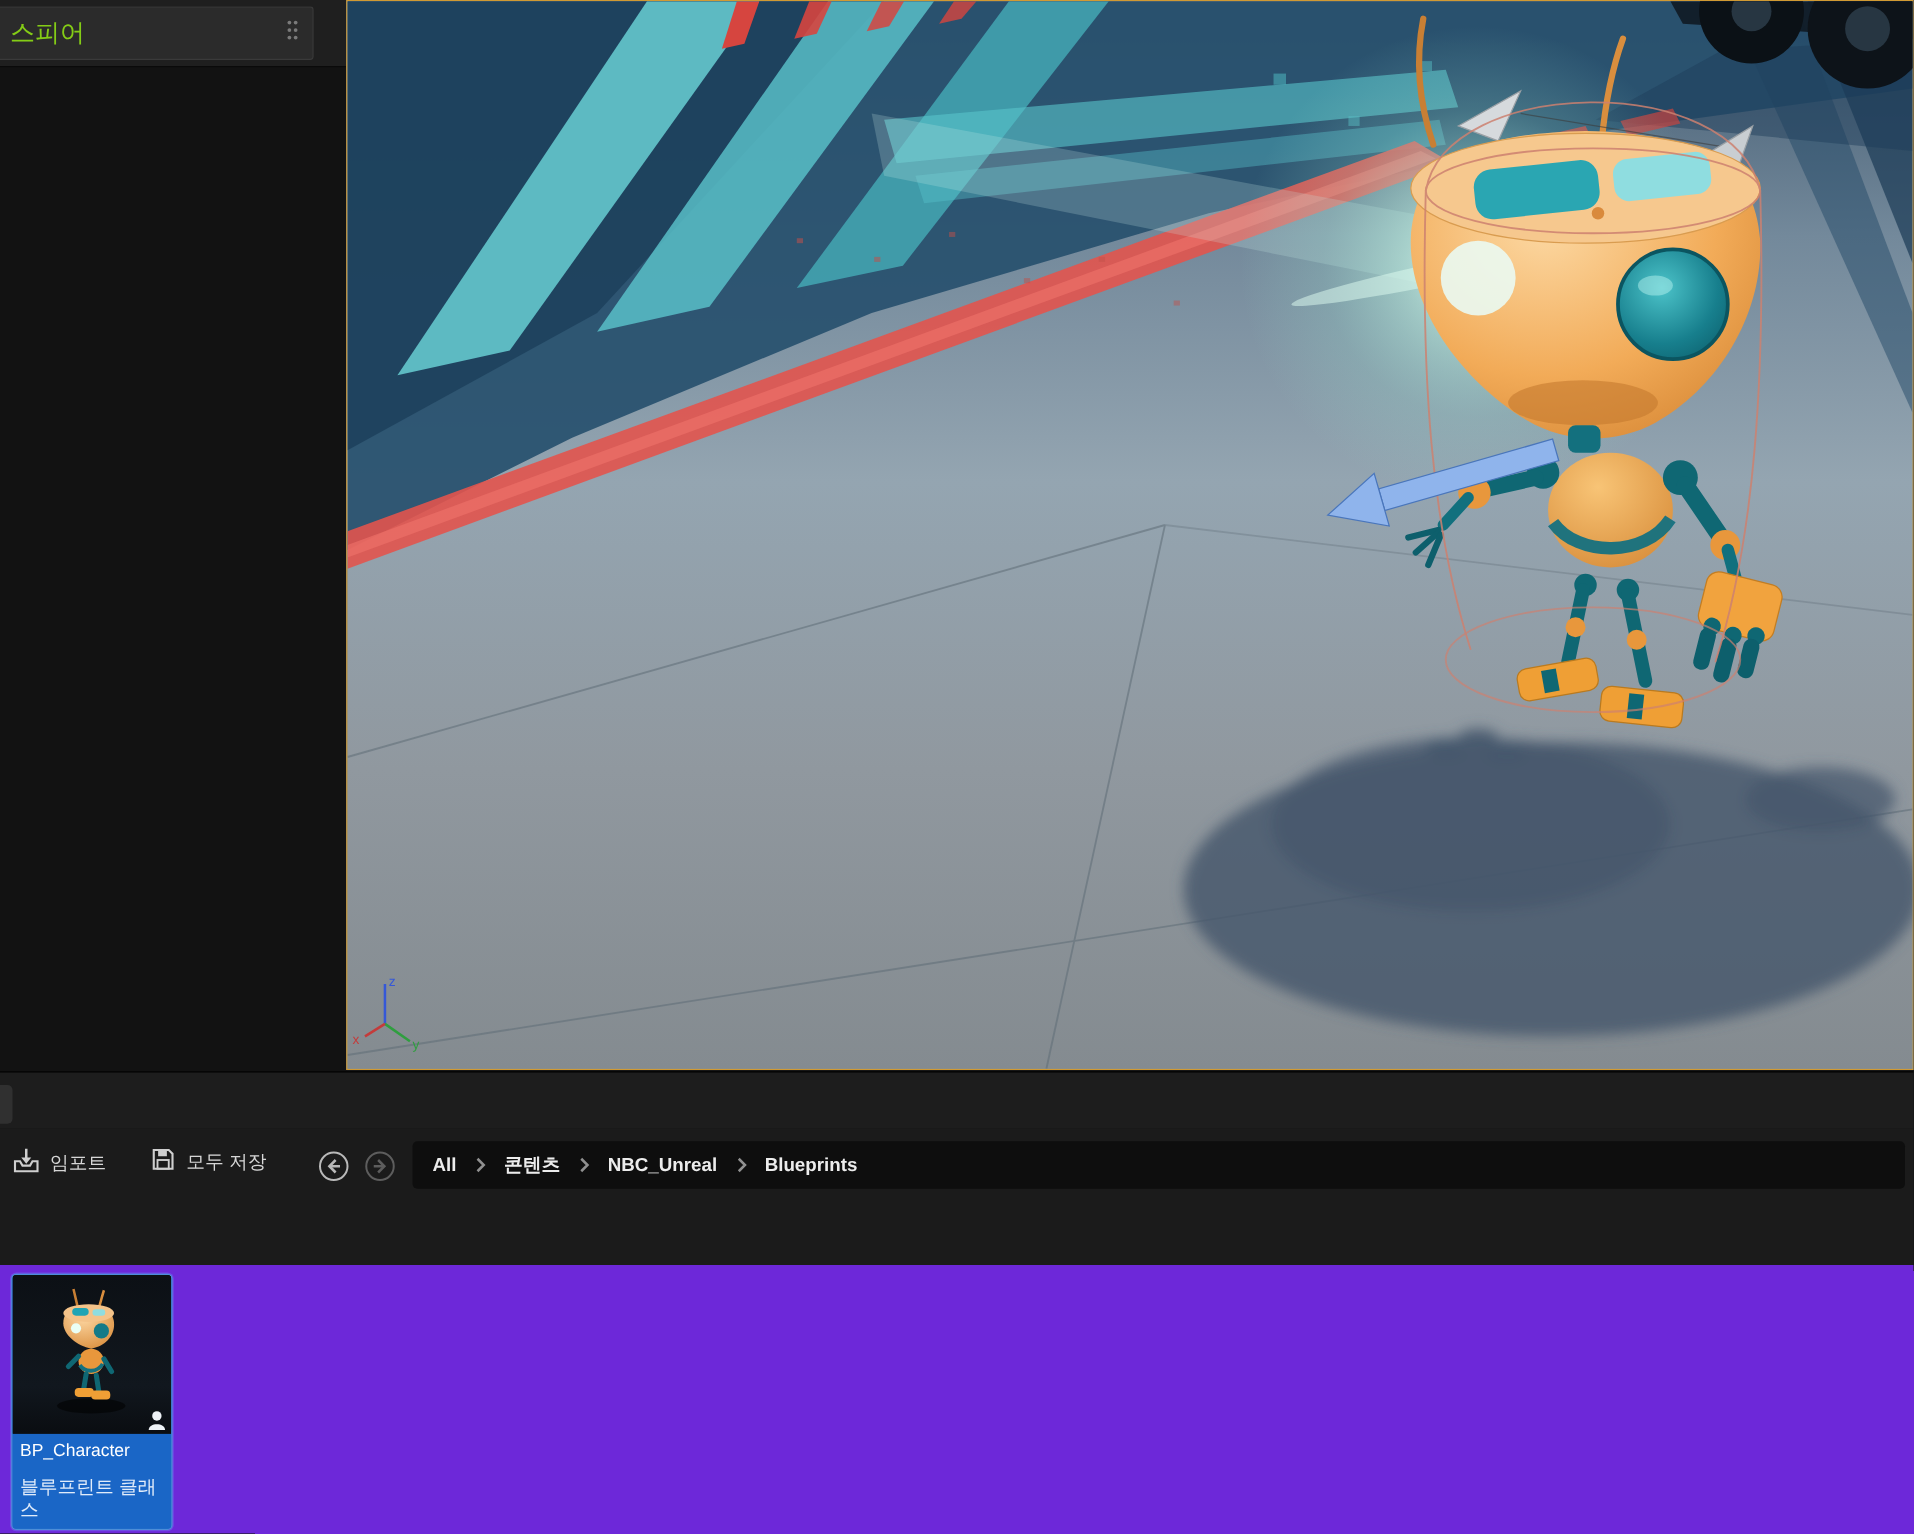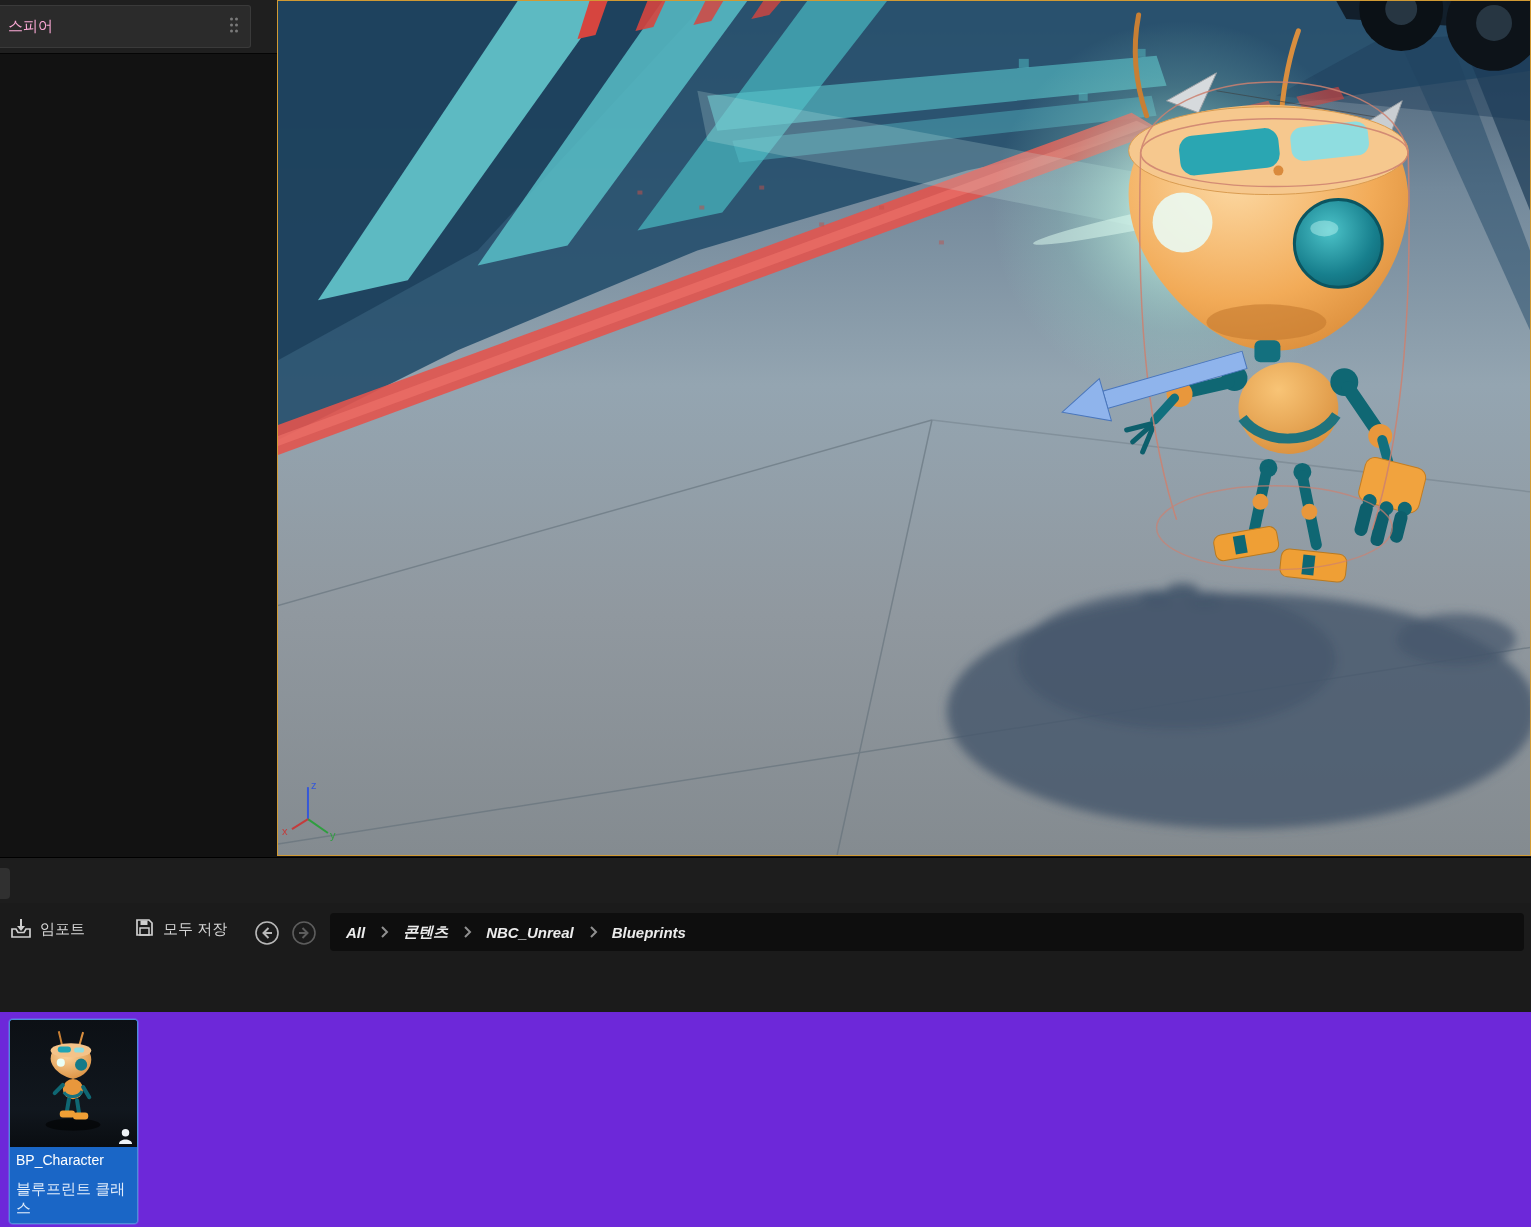--- a/index.html
+++ b/index.html
@@ -5,43 +5,43 @@
   * { margin:0; padding:0; box-sizing:border-box; }
   html,body { background:#101010; }
   body { font-family:"Liberation Sans", sans-serif; }
   .app { position:relative; width:1531px; height:1227px; background:#161616; overflow:hidden; }
 
   
   .place-panel { position:absolute; left:0; top:0; width:277px; height:857px; background:#131313; }
   .place-header { height:54px; background:#1f1f1f; border-bottom:1px solid #050505; padding:5px 0; }
   .place-item { width:251px; height:43px; background:#2b2b2b; border:1px solid #3a3a3a; border-left:none; border-radius:0 3px 3px 0;
                 display:flex; align-items:center; justify-content:space-between; padding:0 10px 0 8px; cursor:grab; }
-  .place-item-label { color:#f9a8d4; font-size:15px; }
+  .place-item-label { color:#84cc16; font-size:20px; }
   .place-body { height:803px; background:#121212; }
 
   
   .viewport { position:absolute; left:277px; top:0; width:1254px; height:856px; border:1px solid #d19a33; background:#7b8e9c; cursor:crosshair; }
   .viewport svg { display:block; width:100%; height:100%; }
 
   
   .mid-strip { position:absolute; left:0; top:857px; width:1531px; height:46px; background:#1d1d1d; border-top:1px solid #000; }
   .tab-sliver { position:absolute; left:0; top:10px; width:10px; height:31px; background:#303030; border-radius:0 4px 4px 0; }
 
   
   .content-browser { position:absolute; left:0; top:903px; width:1531px; height:324px; background:#1b1b1b; }
   .cb-toolbar { position:relative; height:57px; }
   .cb-btn { display:flex; align-items:center; gap:8px; background:none; border:none; color:#d6d6d6; font-size:15px; cursor:pointer; font-family:inherit; }
   .btn-import { position:absolute; left:10px; top:14px; }
-  .btn-saveall { position:absolute; left:134px; top:14px; }
+  .btn-saveall { position:absolute; left:120px; top:14px; }
   .nav-circle { position:absolute; top:16px; width:28px; height:28px; background:none; border:none; cursor:pointer; padding:0; }
   .btn-back { left:253px; }
   .btn-fwd  { left:290px; }
   .breadcrumb { position:absolute; left:330px; right:7px; top:10px; height:38px; background:#0e0e0e; border-radius:4px;
                 display:flex; align-items:center; padding:0 16px; gap:14px; }
-  .crumb { color:#ececec; font-size:15px; font-weight:600; cursor:pointer; white-space:nowrap;font-style:italic; }
+  .crumb { color:#ececec; font-size:15px; font-weight:600; cursor:pointer; white-space:nowrap; }
   .crumb-sep { display:flex; align-items:center; }
 
   .cb-searchrow { position:relative; }
   .filter-btn { position:absolute; left:14px; top:70px; display:flex; align-items:center; gap:5px; background:none; border:none; cursor:pointer; }
   .searchbox { position:absolute; left:78px; top:68px; width:747px; height:33px; background:#0e0e0e; border:1px solid #040404;
                border-radius:16px; display:flex; align-items:center; padding:0 12px; gap:9px; }
   .searchbox input { flex:1; background:transparent; border:none; outline:none; color:#d0d0d0; font-size:15px; font-family:inherit; }
   .searchbox input::placeholder { color:#7b7b7b; }
   .search-chevron { cursor:pointer; display:flex; }
 

